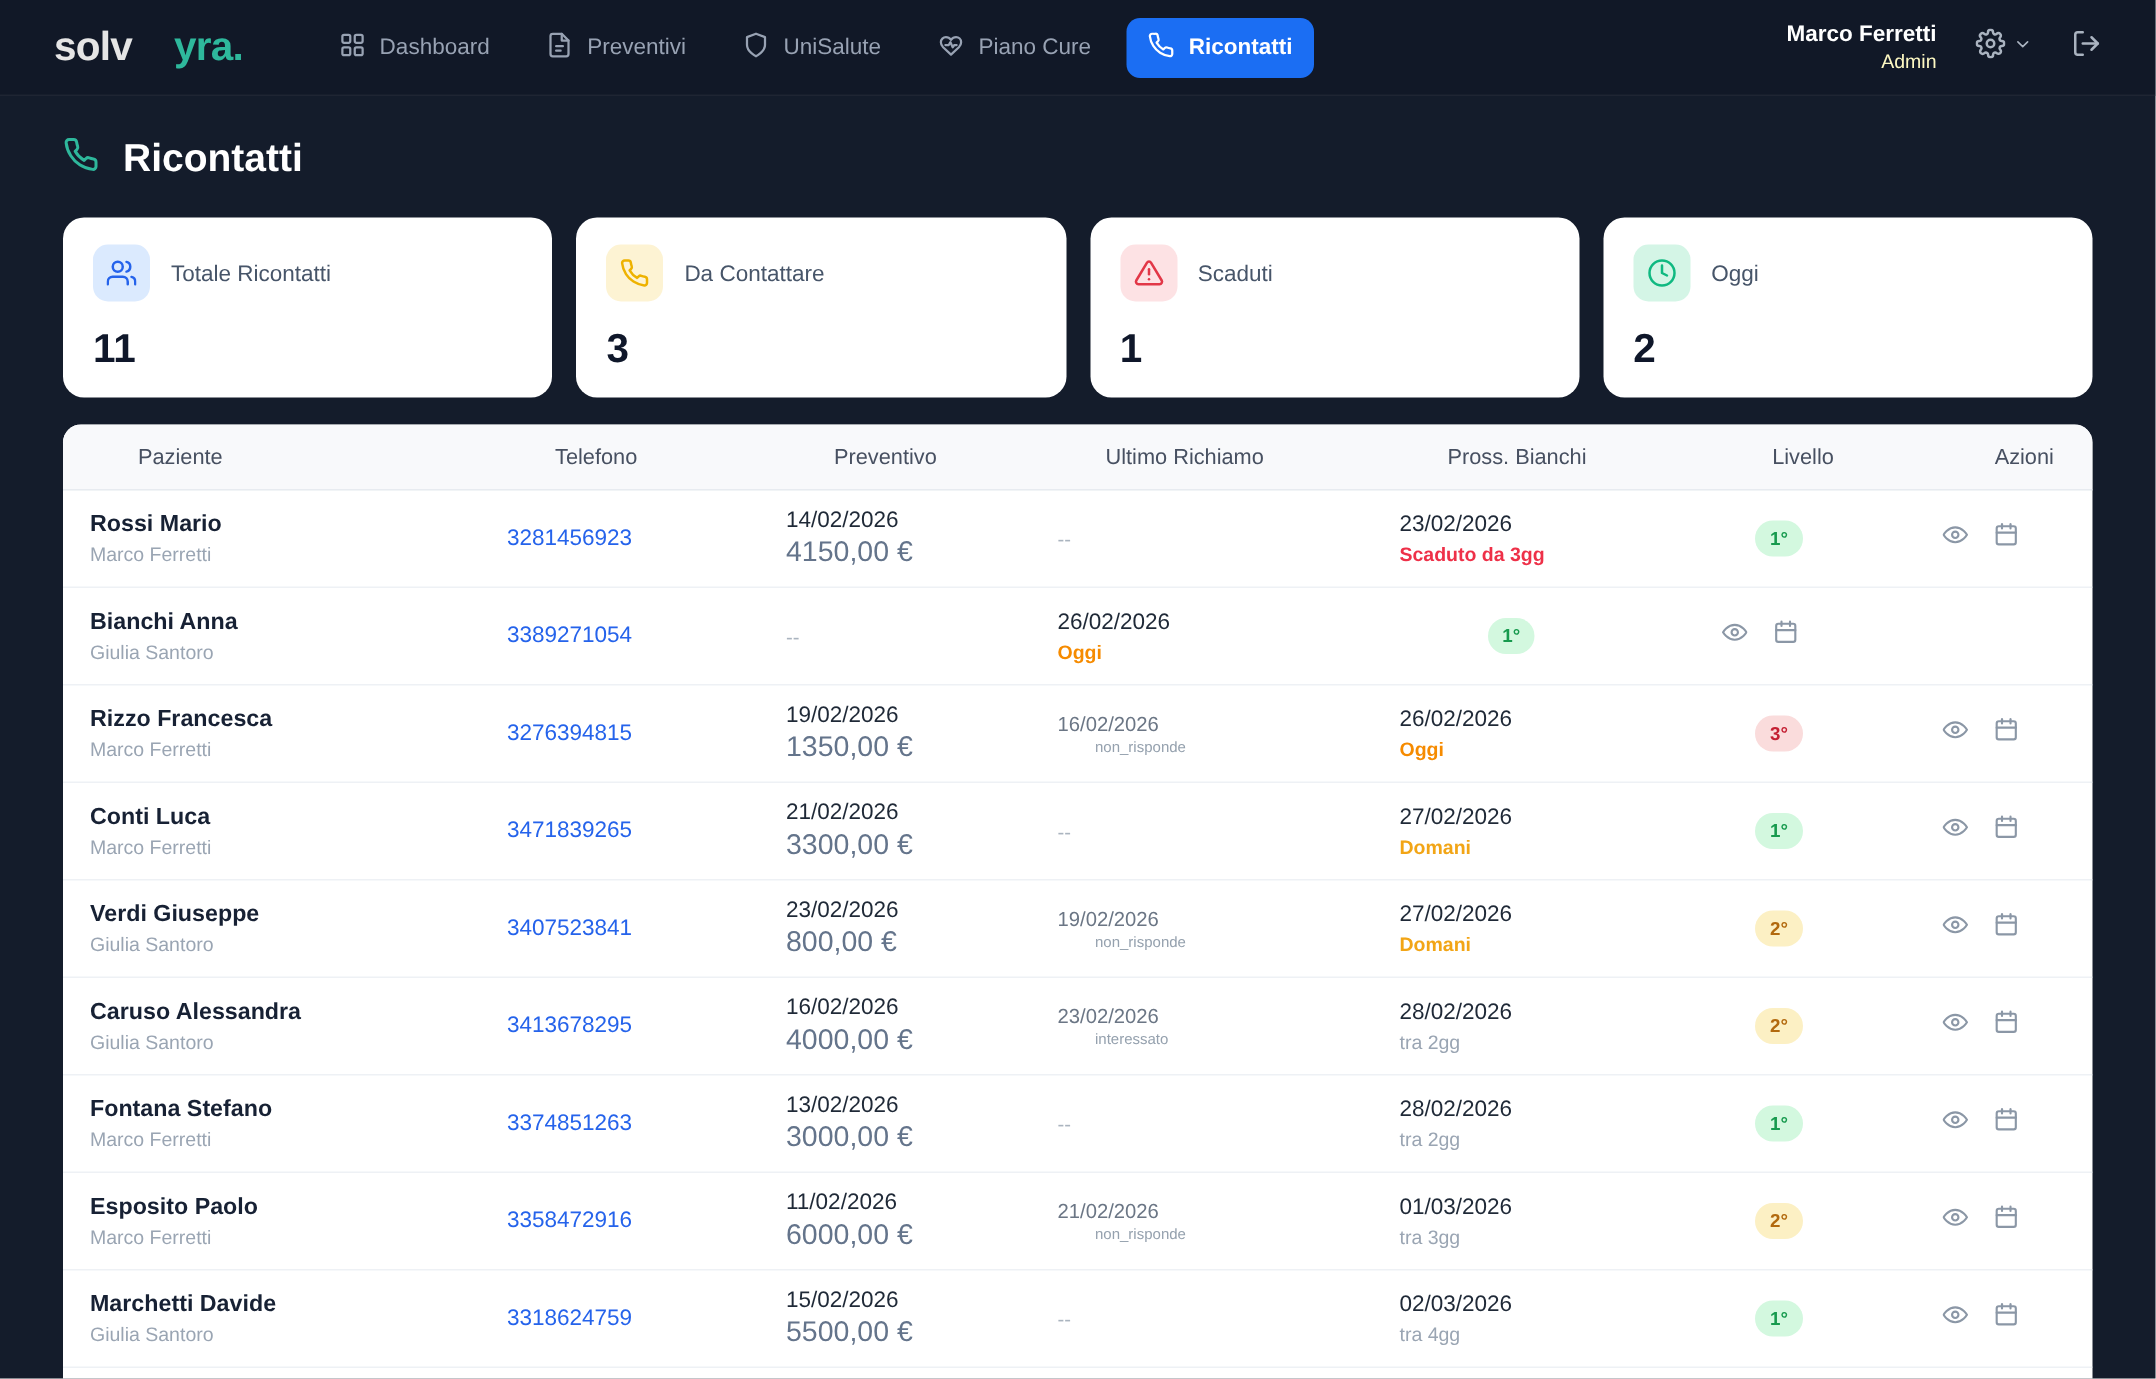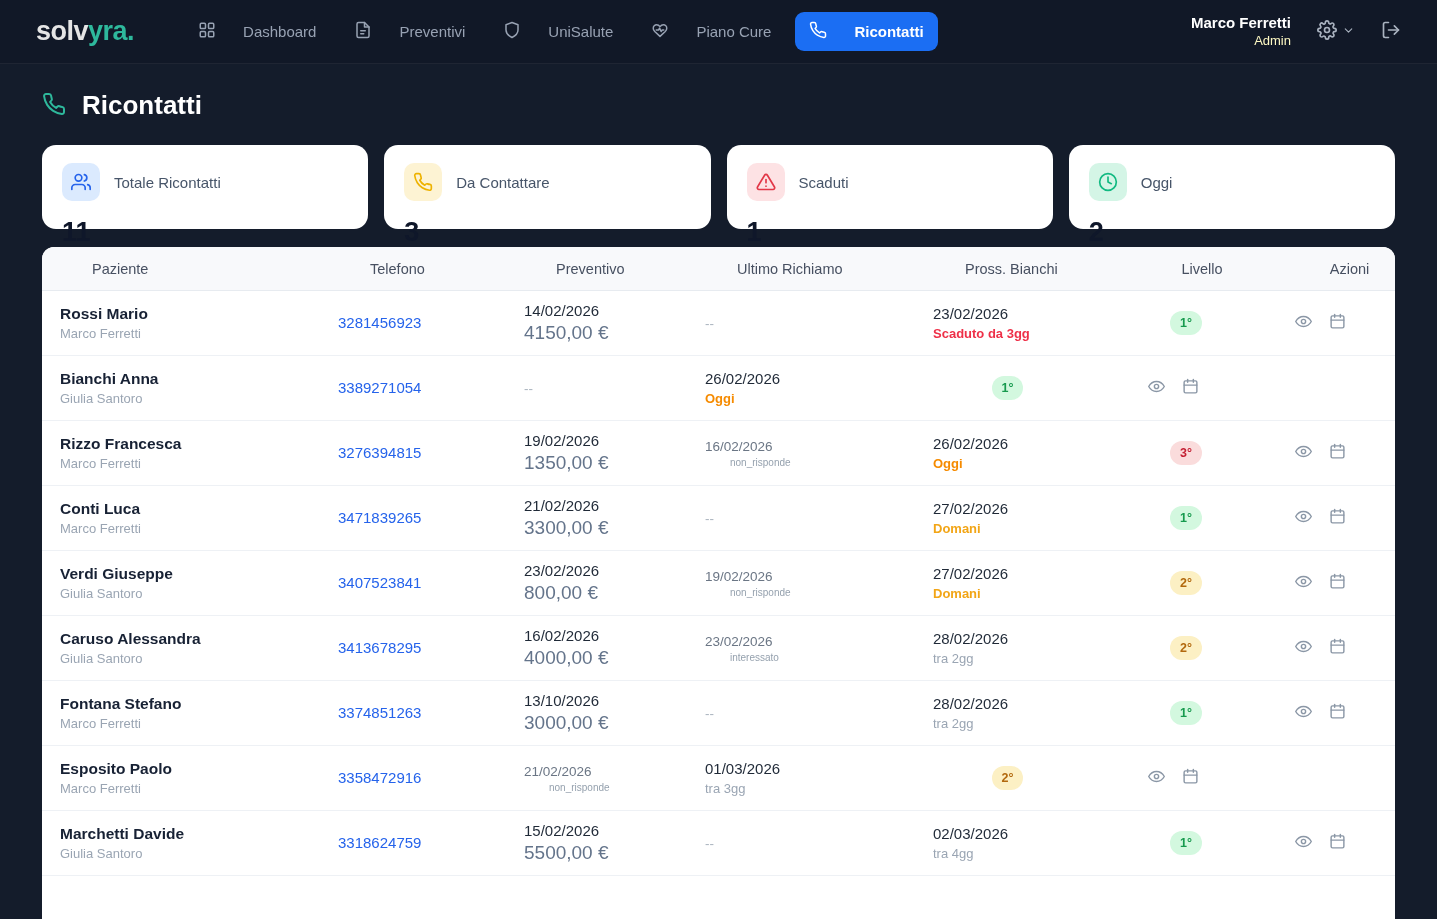--- a/index.html
+++ b/index.html
@@ -8,43 +8,43 @@
     font-family:"Liberation Sans","DejaVu Sans",sans-serif;
     background:#141c2b; color:#e5e9f0;
   }
   
   .navbar {
     height:64px; background:#111827; display:flex; align-items:center;
     padding:0 36px; border-bottom:1px solid rgba(255,255,255,0.06);
   }
   .logo { font-size:27px; font-weight:bold; letter-spacing:-0.5px; cursor:pointer; }
   .logo .lp { color:#e5e5e5; }
-  .logo .la { color:#2eb89c; }
+  .logo .la { color:#2eb89c;margin-left:28px; }
   .nav-items { display:flex; align-items:center; margin-left:50px; gap:10px; }
   .nav-item {
-    display:flex; align-items:center; gap:27px; color:#98a2b3; font-size:15px;
+    display:flex; align-items:center; gap:9px; color:#98a2b3; font-size:15px;
     padding:9px 14px; border-radius:9px; cursor:pointer; white-space:nowrap;
   }
   .nav-item svg { width:18px; height:18px; stroke:#98a2b3; }
   .nav-item.active { background:#1b6ef3; color:#ffffff; font-weight:bold; }
   .nav-item.active svg { stroke:#ffffff; }
   .nav-right { margin-left:auto; display:flex; align-items:center; gap:26px; }
   .user-block { text-align:right; line-height:1.25; }
   .user-name { color:#ffffff; font-weight:bold; font-size:15px; }
   .user-role { color:#fef9c3; font-size:13px; }
   .icon-btn { display:flex; align-items:center; gap:5px; cursor:pointer; }
   .icon-btn svg { stroke:#aab3c0; }
   
   .page { padding:26px 42px 0 42px; }
   .page-title { display:flex; align-items:center; gap:16px; margin-bottom:24px; }
   .page-title h1 { color:#ffffff; font-size:26px; font-weight:bold; }
   .page-title svg { width:24px; height:24px; stroke:#2eb89c; }
   
   .cards { display:grid; grid-template-columns:repeat(4,1fr); gap:16px; margin-bottom:18px; }
-  .card { background:#ffffff; border-radius:14px; padding:18px 20px; height:84px; }
+  .card { background:#ffffff; border-radius:14px; padding:18px 20px; height:120px; }
   .card-head { display:flex; align-items:center; gap:14px; }
   .card-icon { width:38px; height:38px; border-radius:10px; display:flex; align-items:center; justify-content:center; }
   .card-icon svg { width:20px; height:20px; }
   .ci-blue   { background:#dbeafe; } .ci-blue svg   { stroke:#2563eb; }
   .ci-yellow { background:#fdf3d3; } .ci-yellow svg { stroke:#eeb200; }
   .ci-red    { background:#fde2e4; } .ci-red svg    { stroke:#e23747; }
   .ci-green  { background:#d4f5e6; } .ci-green svg  { stroke:#10b981; }
   .card-label { color:#475569; font-size:15px; }
   .card-value { color:#0f172a; font-size:27px; font-weight:bold; margin-top:16px; }
   
@@ -447,21 +447,21 @@
   </div>
         <div class="t-row">
     <div class="cell">
       <div class="p-name">Fontana Stefano</div>
       <div class="p-op">Marco Ferretti</div>
     </div>
     <div class="cell">
       <a class="phone">3374851263</a>
     </div>
     <div class="cell">
-      <div class="prev-date">13/10/2026</div>
+      <div class="prev-date">13/02/2026</div>
       <div class="prev-amt">3000,00 €</div>
     </div>
     <div class="cell">
       <div class="dash">--</div>
 
     </div>
     <div class="cell">
       <div class="next-date">28/02/2026</div>
       <div class="next-status st-muted">tra 2gg</div>
     </div>
@@ -481,20 +481,24 @@
               </svg></span>
     </div>
   </div>
         <div class="t-row">
     <div class="cell">
       <div class="p-name">Esposito Paolo</div>
       <div class="p-op">Marco Ferretti</div>
     </div>
     <div class="cell">
       <a class="phone">3358472916</a>
+    </div>
+    <div class="cell">
+      <div class="prev-date">11/02/2026</div>
+      <div class="prev-amt">6000,00 €</div>
     </div>
     <div class="cell">
 
       <div class="last-date">21/02/2026</div>
       <div class="last-status">non_risponde</div>
     </div>
     <div class="cell">
       <div class="next-date">01/03/2026</div>
       <div class="next-status st-muted">tra 3gg</div>
     </div>

